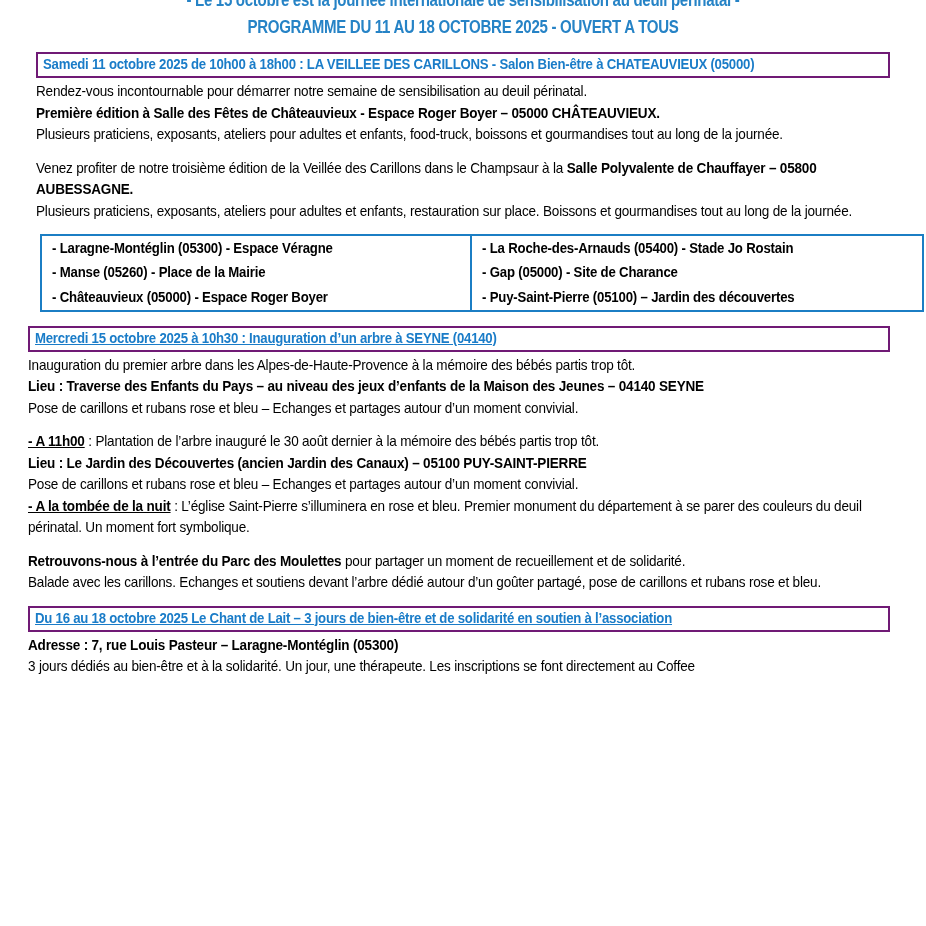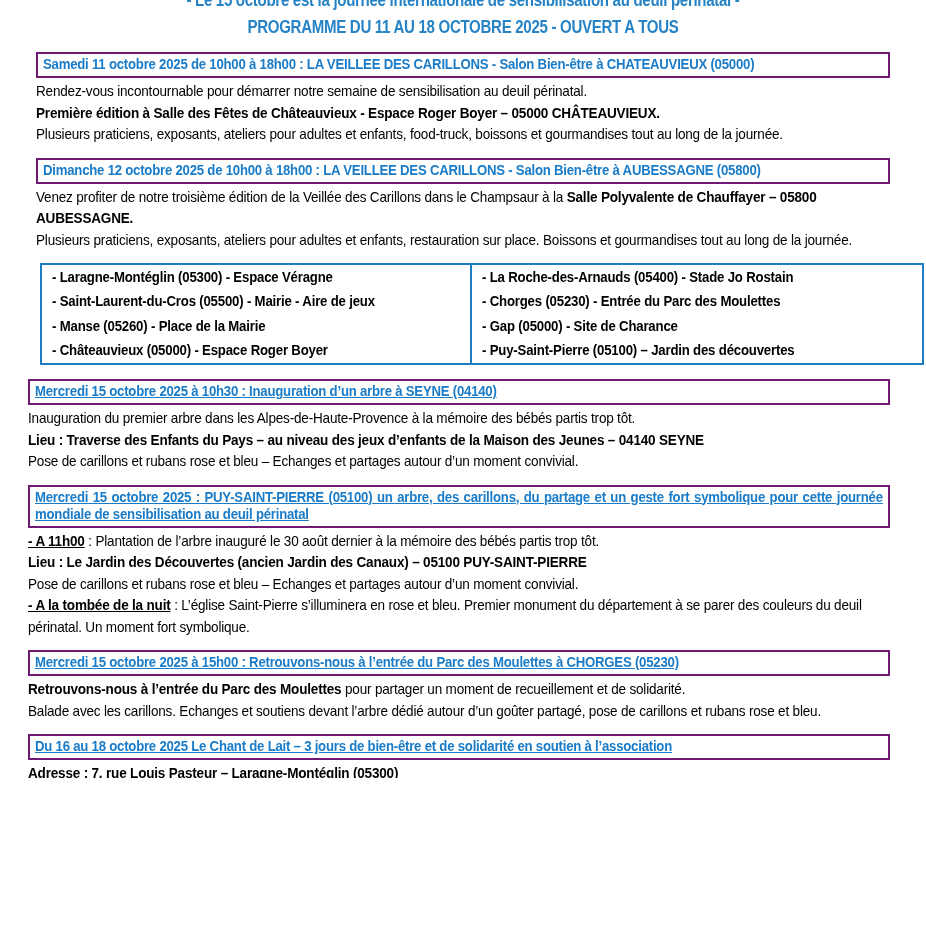--- a/index.html
+++ b/index.html
@@ -147,23 +147,20 @@
         <span class="ttl">Samedi 11 octobre 2025 de 10h00 à 18h00 : LA VEILLEE DES CARILLONS - Salon Bien-être à CHATEAUVIEUX (05000)</span>
       </div>
       <div class="body-text">
         <p>Rendez-vous incontournable pour démarrer notre semaine de sensibilisation au deuil périnatal.</p>
         <p><b>Première édition à Salle des Fêtes de Châteauvieux - Espace Roger Boyer – 05000 CHÂTEAUVIEUX.</b></p>
         <p>Plusieurs praticiens, exposants, ateliers pour adultes et enfants, food-truck, boissons et gourmandises tout au long de la journée.</p>
       </div>
     </div>
 
     <div class="block">
-      <div class="title-box">
-        <span class="ttl">Dimanche 12 octobre 2025 de 10h00 à 18h00 : LA VEILLEE DES CARILLONS - Salon Bien-être à AUBESSAGNE (05800)</span>
-      </div>
       <div class="body-text">
         <p>Venez profiter de notre troisième édition de la Veillée des Carillons dans le Champsaur à la <b>Salle Polyvalente de Chauffayer – 05800 AUBESSAGNE.</b></p>
         <p>Plusieurs praticiens, exposants, ateliers pour adultes et enfants, restauration sur place. Boissons et gourmandises tout au long de la journée.</p>
       </div>
     </div>
 
   </div>
 
   <div class="commune-wrap">
     <table class="communes">
@@ -171,28 +168,20 @@
         <tr>
           <td class="left">
               <span class="cell">- Laragne-Montéglin (05300) - Espace Véragne</span>
             </td>
           <td class="right">
               <span class="cell">- La Roche-des-Arnauds (05400) - Stade Jo Rostain</span>
             </td>
         </tr>
         <tr>
           <td class="left">
-              <span class="cell">- Saint-Laurent-du-Cros (05500) - Mairie - Aire de jeux</span>
-            </td>
-          <td class="right">
-              <span class="cell">- Chorges (05230) - Entrée du Parc des Moulettes</span>
-            </td>
-        </tr>
-        <tr>
-          <td class="left">
               <span class="cell">- Manse (05260) - Place de la Mairie</span>
             </td>
           <td class="right">
               <span class="cell">- Gap (05000) - Site de Charance</span>
             </td>
         </tr>
         <tr>
           <td class="left">
               <span class="cell">- Châteauvieux (05000) - Espace Roger Boyer</span>
             </td>
@@ -211,35 +200,29 @@
         <span class="ttl u">Mercredi 15 octobre 2025 à 10h30 : Inauguration d’un arbre à SEYNE (04140)</span>
       </div>
       <div class="body-text">
         <p>Inauguration du premier arbre dans les Alpes-de-Haute-Provence à la mémoire des bébés partis trop tôt.</p>
         <p><b>Lieu : Traverse des Enfants du Pays – au niveau des jeux d’enfants de la Maison des Jeunes – 04140 SEYNE</b></p>
         <p>Pose de carillons et rubans rose et bleu – Echanges et partages autour d’un moment convivial.</p>
       </div>
     </div>
 
     <div class="block">
-      <div class="title-box just">
-        <span class="ttl u">Mercredi 15 octobre 2025 : PUY-SAINT-PIERRE (05100) un arbre, des carillons, du partage et un geste fort symbolique pour cette journée mondiale de sensibilisation au deuil périnatal</span>
-      </div>
       <div class="body-text">
         <p><span class="bu">- A 11h00</span> : Plantation de l’arbre inauguré le 30 août dernier à la mémoire des bébés partis trop tôt.</p>
         <p><b>Lieu : Le Jardin des Découvertes (ancien Jardin des Canaux) – 05100 PUY-SAINT-PIERRE</b></p>
         <p>Pose de carillons et rubans rose et bleu – Echanges et partages autour d’un moment convivial.</p>
         <p><span class="bu">- A la tombée de la nuit</span> : L’église Saint-Pierre s’illuminera en rose et bleu. Premier monument du département à se parer des couleurs du deuil périnatal. Un moment fort symbolique.</p>
       </div>
     </div>
 
     <div class="block">
-      <div class="title-box">
-        <span class="ttl u">Mercredi 15 octobre 2025 à 15h00 : Retrouvons-nous à l’entrée du Parc des Moulettes à CHORGES (05230)</span>
-      </div>
       <div class="body-text">
         <p><b>Retrouvons-nous à l’entrée du Parc des Moulettes</b> pour partager un moment de recueillement et de solidarité.</p>
         <p>Balade avec les carillons. Echanges et soutiens devant l’arbre dédié autour d’un goûter partagé, pose de carillons et rubans rose et bleu.</p>
       </div>
     </div>
 
     <div class="block">
       <div class="title-box">
         <span class="ttl u">Du 16 au 18 octobre 2025 Le Chant de Lait – 3 jours de bien-être et de solidarité en soutien à l’association</span>
       </div>

